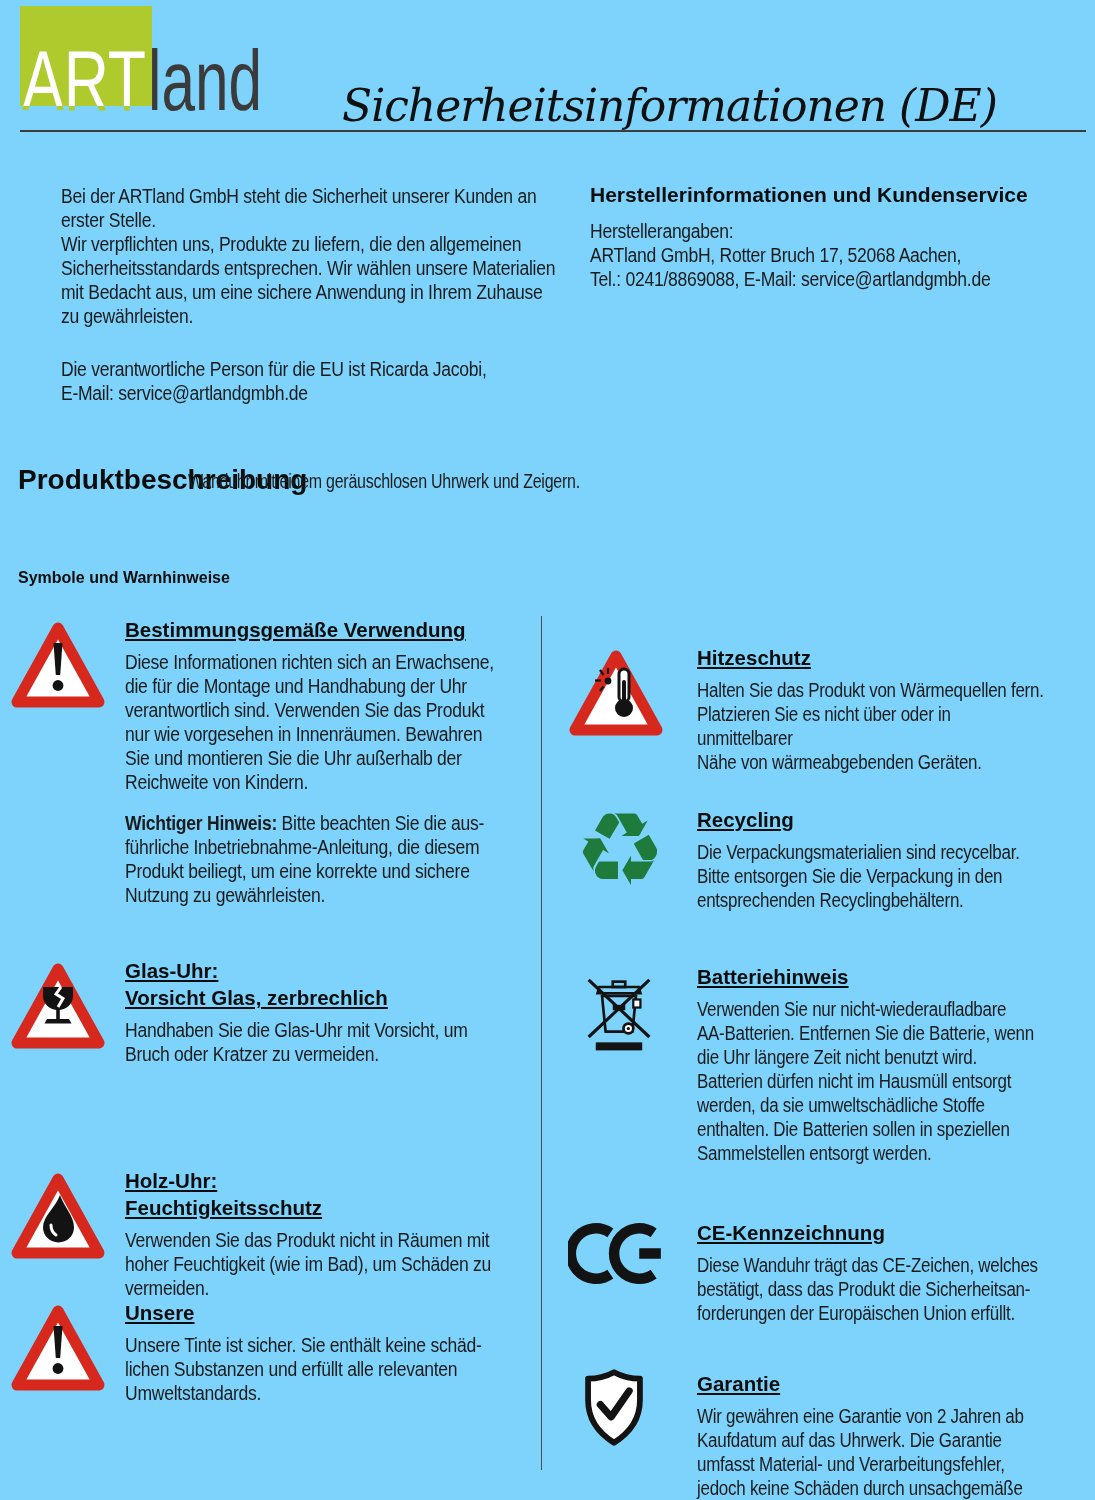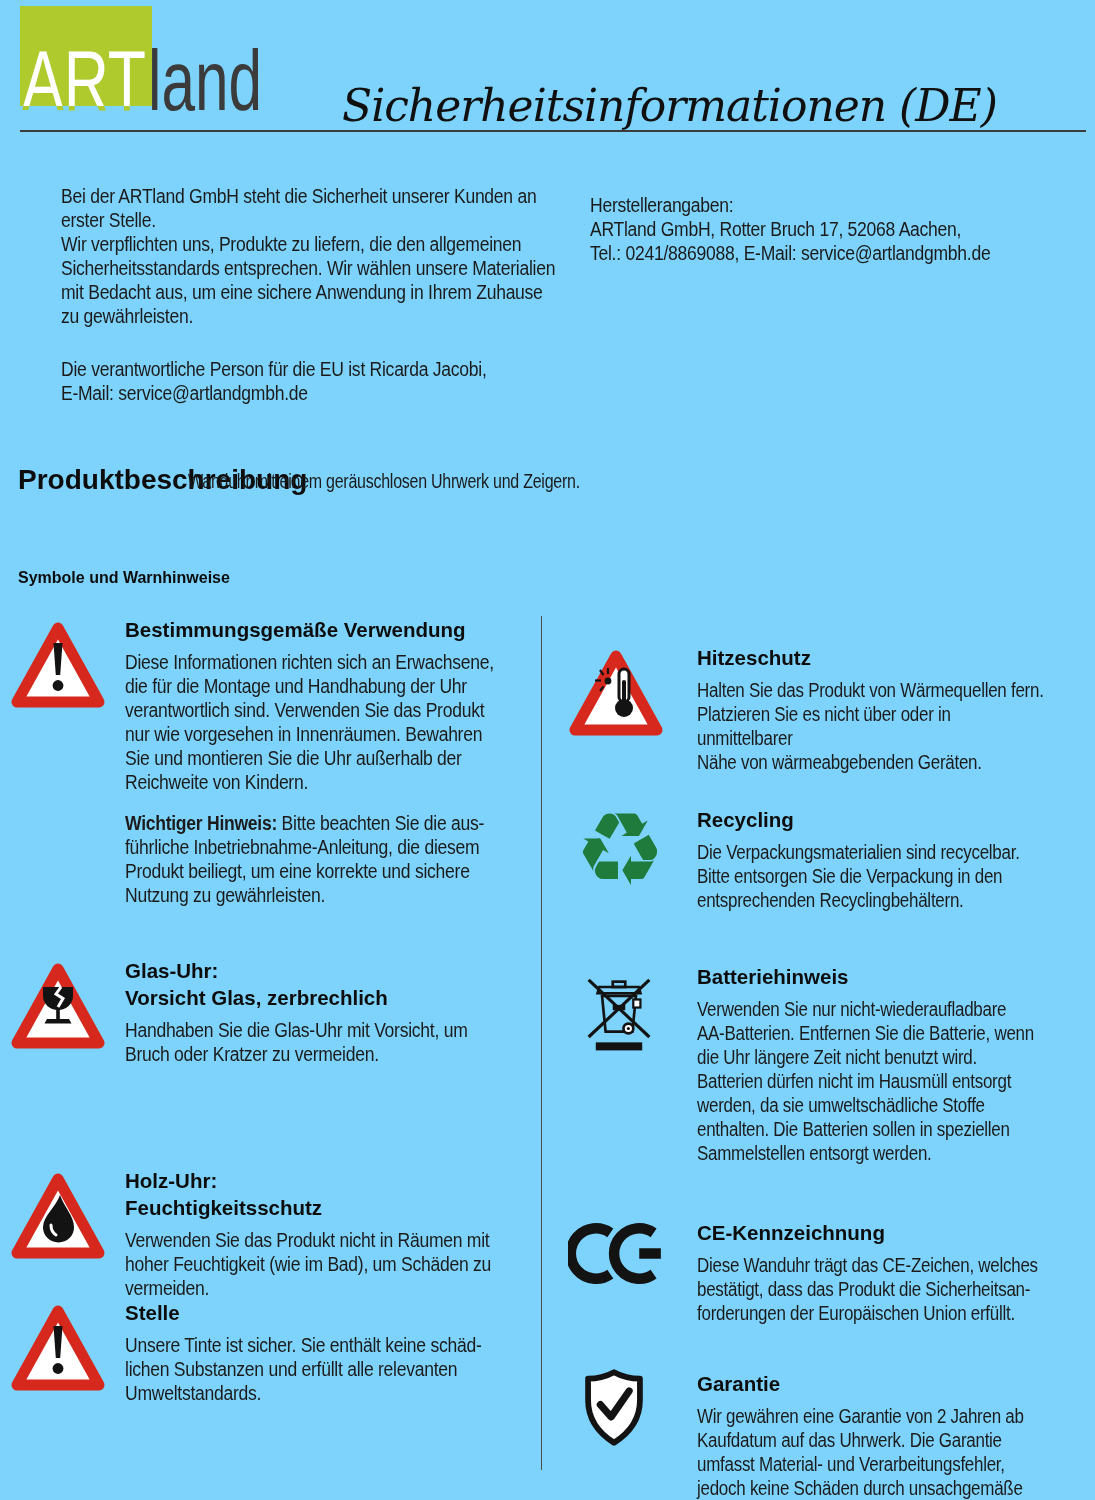--- a/index.html
+++ b/index.html
@@ -43,21 +43,21 @@
   .col-divider{left:541px;top:616px;width:1px;height:854px;background:#4d4d4d;}
 
   .witem{position:absolute;}
   .w-icon{position:absolute;left:0;top:0;}
   .w-icon svg{display:block;}
   .w-text{position:absolute;top:3px;}
   .witem.lcol{left:8px;width:525px;}
   .witem.lcol .w-text{left:117px;width:412px;}
   .witem.rcol{left:566px;width:525px;margin-top:28px;}
   .witem.rcol .w-text{left:131px;width:400px;}
-  .w-heading{font-weight:bold;font-size:20.5px;line-height:27px;color:#0d0d0d;}
+  .w-heading{font-weight:bold;font-size:20.5px;line-height:27px;color:#0d0d0d;text-decoration:underline;}
   .w-body{margin-top:7px;}
   .w-body + .w-body{margin-top:17px;}
 
   .tri-outline{fill:#ffffff;stroke:#d7281d;stroke-width:11;stroke-linejoin:round;}
   .ink{fill:#131313;}
   .recycle-glyph{
     font-family:"DejaVu Sans",sans-serif;font-size:102px;line-height:94px;
     color:#1e7b3c;
   }
 </style>
@@ -91,20 +91,21 @@
 erster Stelle.
 Wir verpflichten uns, Produkte zu liefern, die den allgemeinen
 Sicherheitsstandards entsprechen. Wir wählen unsere Materialien
 mit Bedacht aus, um eine sichere Anwendung in Ihrem Zuhause
 zu gewährleisten.</div>
     <div class="body-text lines sq90 p2">Die verantwortliche Person für die EU ist Ricarda Jacobi,
 E-Mail: service@artlandgmbh.de</div>
   </div>
 
   <div class="abs intro-right">
+    <div class="bold-head rc-head">Herstellerinformationen und Kundenservice</div>
     <div class="body-text lines sq90 rc-lines">Herstellerangaben:
 ARTland GmbH, Rotter Bruch 17, 52068 Aachen,
 Tel.: 0241/8869088, E-Mail: service@artlandgmbh.de</div>
   </div>
 
   <div class="abs bold-head product-label">Produktbeschreibung</div>
   <div class="abs body-text product-desc">Wanduhr mit einem geräuschlosen Uhrwerk und Zeigern.</div>
 
   <div class="abs bold-head symbols-heading">Symbole und Warnhinweise</div>
   <div class="abs col-divider"></div>
@@ -172,21 +173,21 @@
 
   <section class="witem lcol" style="top:1296px;height:140px;">
     <div class="w-icon" style="top:2px;">
       <svg width="100" height="102" viewBox="0 0 100 100">
         <path class="tri-outline" d="M50 12 L91 86 L9 86 Z"></path>
         <path class="ink" d="M45.5 27 L54.5 27 L52.2 59 L47.8 59 Z"></path>
         <circle class="ink" cx="50" cy="69.5" r="5.4"></circle>
       </svg>
     </div>
     <div class="w-text">
-      <div class="w-heading lines">Stelle</div>
+      <div class="w-heading lines">Unsere</div>
       <div class="w-body body-text lines sq90">Unsere Tinte ist sicher. Sie enthält keine schäd-
 lichen Substanzen und erfüllt alle relevanten
 Umweltstandards.</div>
     </div>
   </section>
 
   <section class="witem rcol" style="top:613px;height:140px;">
     <div class="w-icon" style="top:2px;">
       <svg width="100" height="102" viewBox="0 0 100 100">
         <path class="tri-outline" d="M50 12 L91 86 L9 86 Z"></path>

